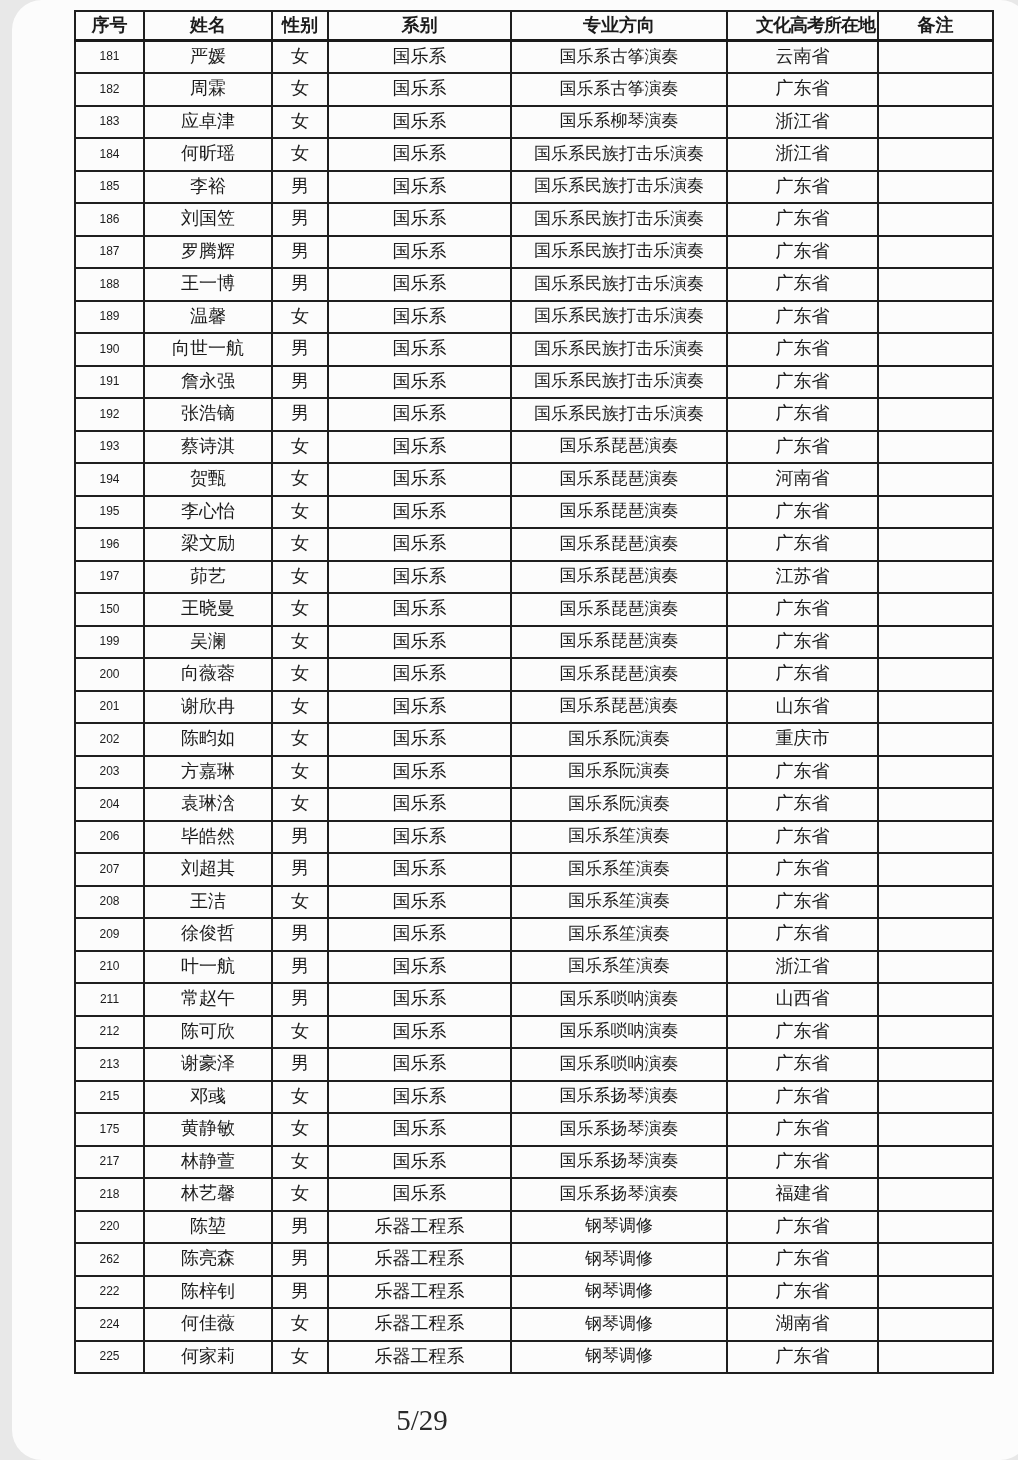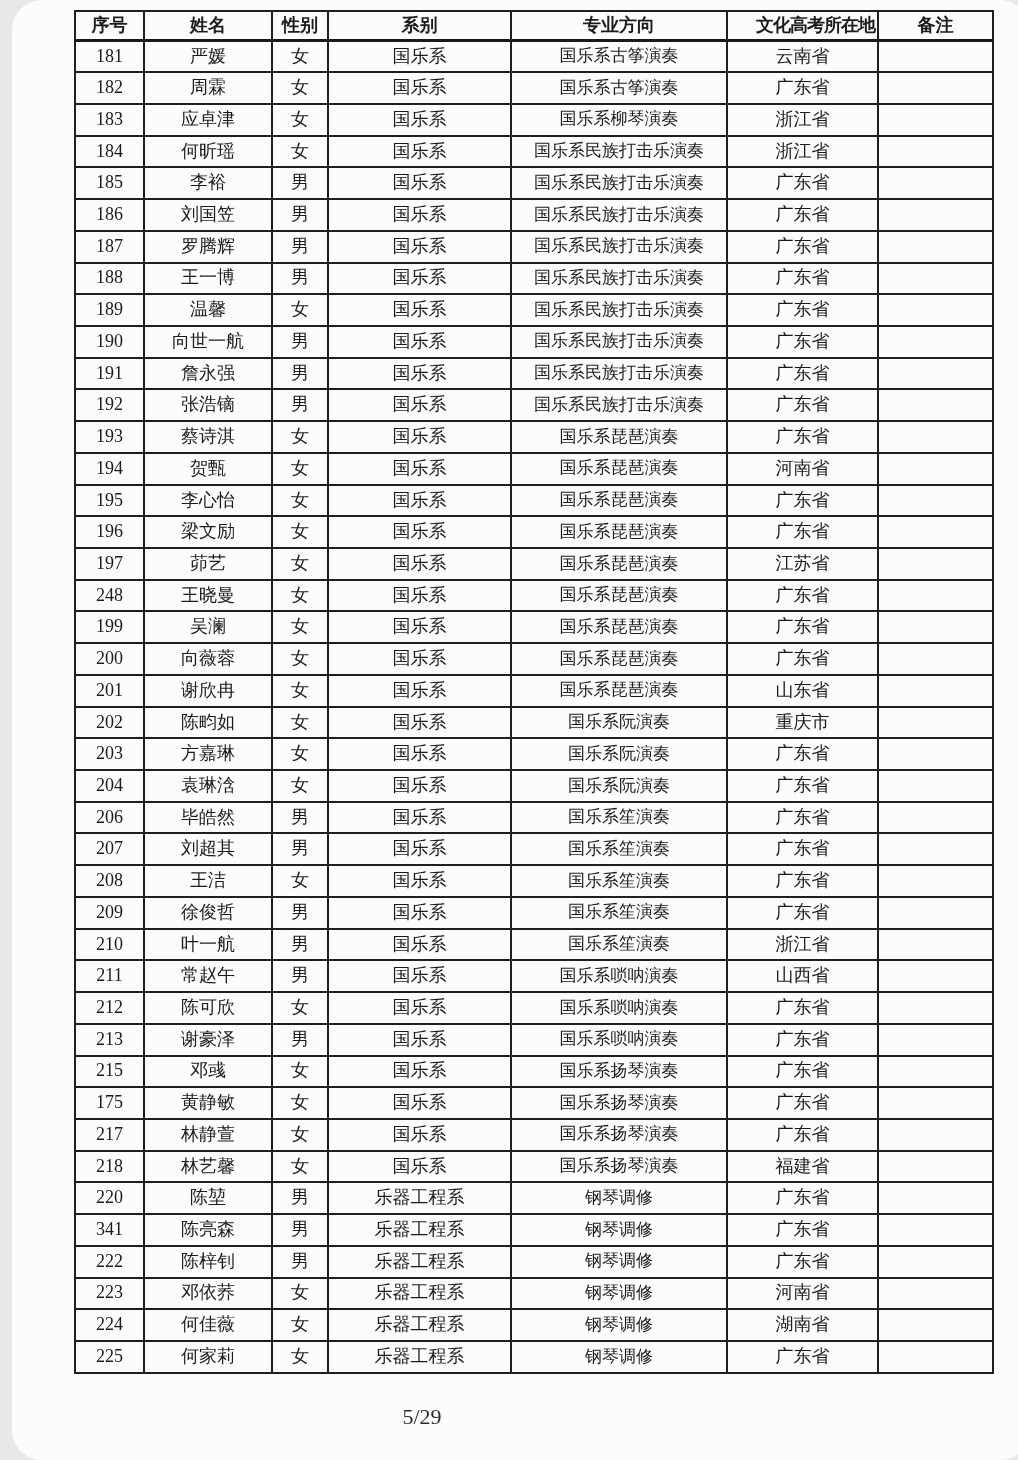--- a/index.html
+++ b/index.html
@@ -41,39 +41,39 @@
   }
   table.roster thead th {
     font-weight: bold;
     height: 27px;
     border-bottom: 3px solid #1a1a1a;
     background: #fcfcfc;
   }
   table.roster thead th.h-loc { letter-spacing: -1px; padding-left: 28px; }
   table.roster tbody tr { height: 29.7px; }
   table.roster tbody td.c-no {
-    font-size: 18px;
-    font-family: Liberation Serif, serif;
+    font-size: 12px;
+    font-family: Liberation Sans, sans-serif;
   }
   table.roster tbody td.c-major { font-size: 17px; }
   col.col-no   { width: 69px; }
   col.col-name { width: 128px; }
   col.col-sex  { width: 56px; }
   col.col-dept { width: 183px; }
   col.col-major{ width: 216px; }
   col.col-loc  { width: 151px; }
   col.col-note { width: 115px; }
   .footer {
     position: absolute;
     left: 0;
     top: 1404px;
     width: 820px;
     text-align: center;
     font-family: "Liberation Serif", "DejaVu Serif", serif;
-    font-size: 22px;
+    font-size: 29px;
     color: #2a2a2a;
   }
 </style>
 </head>
 <body>
 
 <div class="page">
 
   <table class="roster">
     <colgroup>
@@ -244,21 +244,21 @@
         <tr>
       <td class="c-no">197</td>
       <td class="c-name">茆艺</td>
       <td class="c-sex">女</td>
       <td class="c-dept">国乐系</td>
       <td class="c-major">国乐系琵琶演奏</td>
       <td class="c-loc">江苏省</td>
       <td class="c-note"></td>
     </tr>
         <tr>
-      <td class="c-no">248</td>
+      <td class="c-no">150</td>
       <td class="c-name">王晓曼</td>
       <td class="c-sex">女</td>
       <td class="c-dept">国乐系</td>
       <td class="c-major">国乐系琵琶演奏</td>
       <td class="c-loc">广东省</td>
       <td class="c-note"></td>
     </tr>
         <tr>
       <td class="c-no">199</td>
       <td class="c-name">吴澜</td>
@@ -424,44 +424,35 @@
         <tr>
       <td class="c-no">220</td>
       <td class="c-name">陈堃</td>
       <td class="c-sex">男</td>
       <td class="c-dept">乐器工程系</td>
       <td class="c-major">钢琴调修</td>
       <td class="c-loc">广东省</td>
       <td class="c-note"></td>
     </tr>
         <tr>
-      <td class="c-no">341</td>
+      <td class="c-no">262</td>
       <td class="c-name">陈亮森</td>
       <td class="c-sex">男</td>
       <td class="c-dept">乐器工程系</td>
       <td class="c-major">钢琴调修</td>
       <td class="c-loc">广东省</td>
       <td class="c-note"></td>
     </tr>
         <tr>
       <td class="c-no">222</td>
       <td class="c-name">陈梓钊</td>
       <td class="c-sex">男</td>
       <td class="c-dept">乐器工程系</td>
       <td class="c-major">钢琴调修</td>
       <td class="c-loc">广东省</td>
-      <td class="c-note"></td>
-    </tr>
-        <tr>
-      <td class="c-no">223</td>
-      <td class="c-name">邓依荞</td>
-      <td class="c-sex">女</td>
-      <td class="c-dept">乐器工程系</td>
-      <td class="c-major">钢琴调修</td>
-      <td class="c-loc">河南省</td>
       <td class="c-note"></td>
     </tr>
         <tr>
       <td class="c-no">224</td>
       <td class="c-name">何佳薇</td>
       <td class="c-sex">女</td>
       <td class="c-dept">乐器工程系</td>
       <td class="c-major">钢琴调修</td>
       <td class="c-loc">湖南省</td>
       <td class="c-note"></td>

